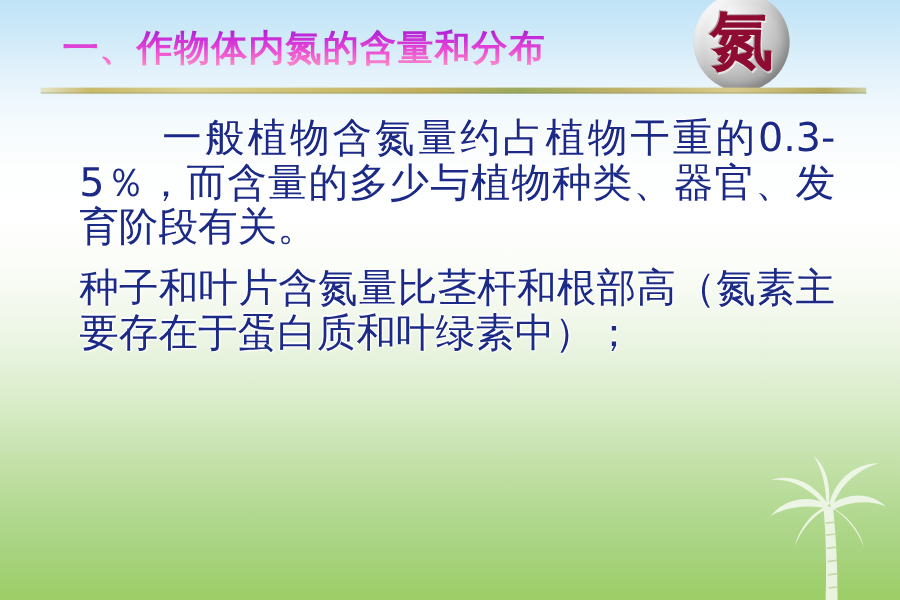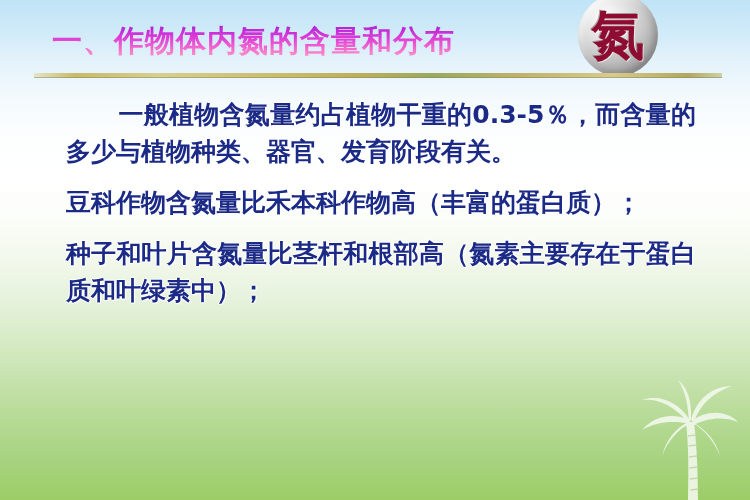--- a/index.html
+++ b/index.html
@@ -128,22 +128,22 @@
     border-bottom: 1px solid rgba(120,130,90,0.45);
   }
 
   
   .body-text {
     position: absolute;
     left: 66px;
     top: 96px;
     width: 630px;
     color: #1b2a86;
-    font-size: 25px;
-    font-weight: bold;
+    font-size: 33px;
+    font-weight: normal;
     line-height: 37px;
     letter-spacing: 0px;
     text-align: justify;
     text-shadow:
        1px 0 0 rgba(255,255,255,0.95),
       -1px 0 0 rgba(255,255,255,0.95),
        0 1px 0 rgba(255,255,255,0.95),
        0 -1px 0 rgba(255,255,255,0.95),
        1px 1px 2px rgba(255,255,255,0.9);
   }
@@ -186,17 +186,16 @@
   <div class="badge">
     <span class="badge-char">氮</span>
   </div>
 
   <div class="title">一、作物体内氮的含量和分布</div>
 
   <div class="divider"></div>
 
   <div class="body-text">
     <p class="para p1 indent">一般植物含氮量约占植物干重的0.3-5％，而含量的多少与植物种类、器官、发育阶段有关。</p>
-    <p class="para p2">豆科作物含氮量比禾本科作物高（丰富的蛋白质）；</p>
     <p class="para p3">种子和叶片含氮量比茎杆和根部高（氮素主要存在于蛋白质和叶绿素中）；</p>
   </div>
 
 </div>
 
 </body></html>

